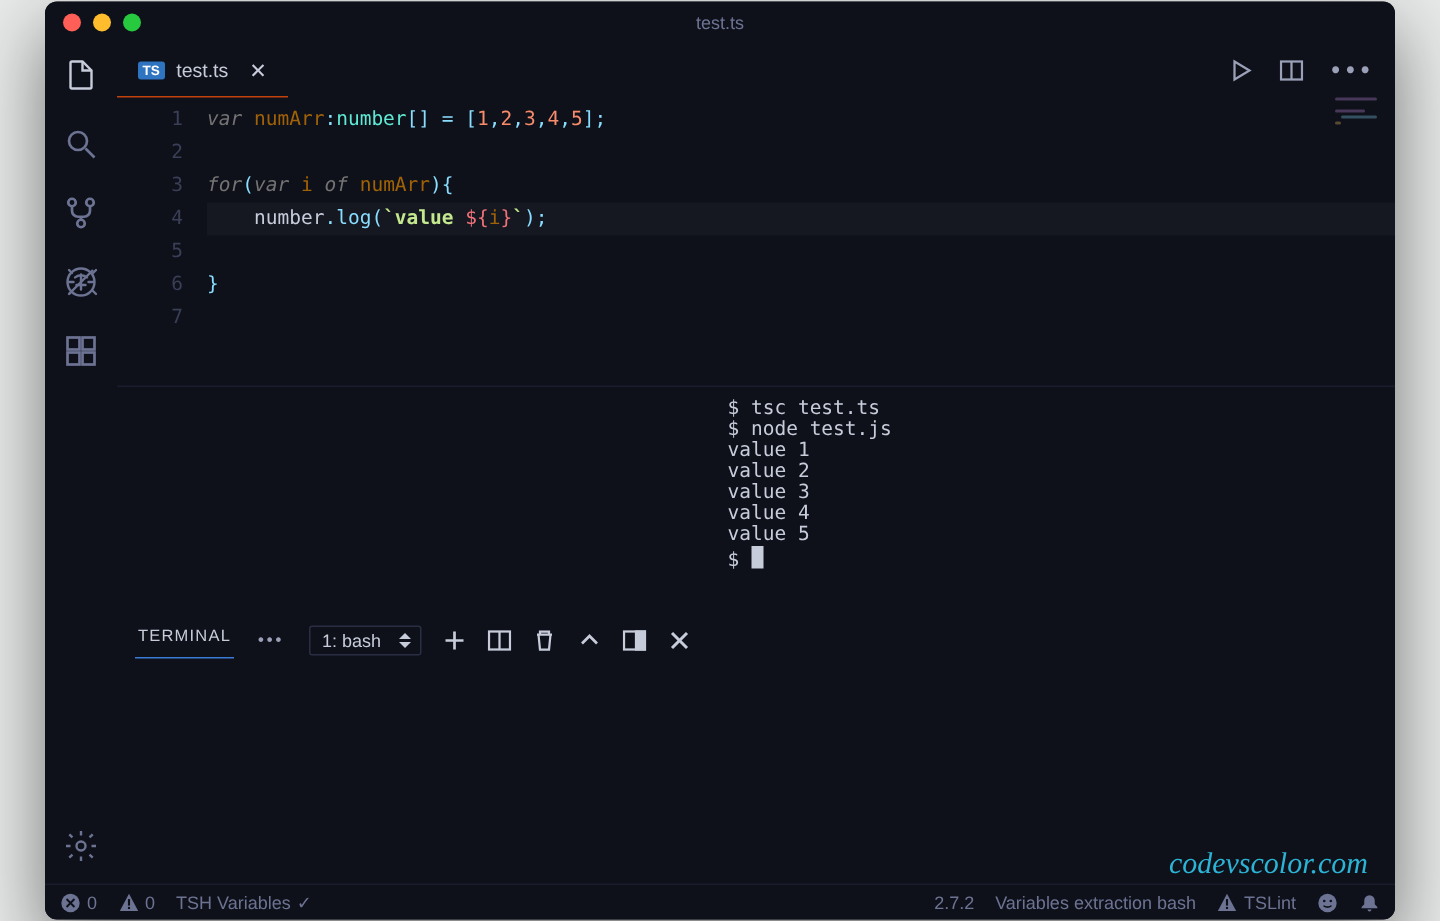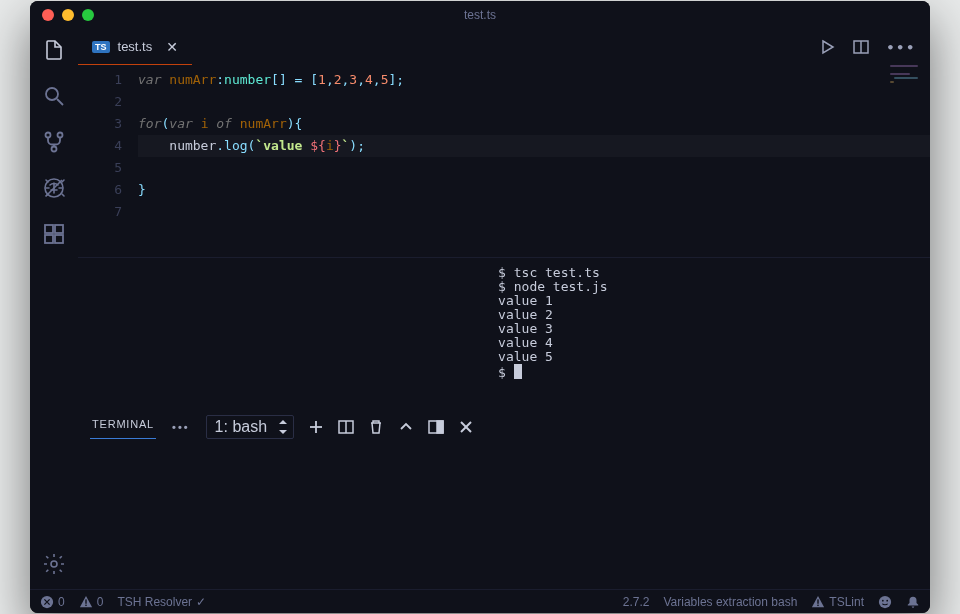--- a/index.html
+++ b/index.html
@@ -127,21 +127,21 @@
   }
   .panel-more { color:#9aa0b8; cursor:pointer; letter-spacing:2px; font-weight:bold;}
   .panel-right {
     margin-left: auto; display: flex; align-items: center; gap: 14px;
     color: #c7ccdb;
   }
   .term-select {
     background: #0f111a; color: #c7ccdb;
     border: 1px solid #2a2e45;
     padding: 2px 26px 2px 8px;
-    font-size: 16px;
+    font-size: 12px;
     font-family: -apple-system, sans-serif;
     position: relative;
     border-radius: 2px;
     cursor:pointer;
   }
   .term-select::after {
     content: "";
     position: absolute; right: 6px; top: 4px;
     width: 0; height: 0;
     border-left: 4px solid transparent;
@@ -343,20 +343,21 @@
           </div>
         </div>
         <div class="terminal"><span>$ tsc test.ts</span>
 <span>$ node test.js</span>
 <span>value 1</span>
 <span>value 2</span>
 <span>value 3</span>
 <span>value 4</span>
 <span>value 5</span>
 <span>$ </span><span class="cursor"></span>
+          <div class="watermark">codevscolor.com</div>
         </div>
       </div>
 
     </div>
   </div>
 
   <div class="statusbar">
     <div class="sb-item">
       <svg viewBox="0 0 16 16" fill="currentColor">
           <circle cx="8" cy="8" r="7"></circle>
@@ -366,21 +367,21 @@
     </div>
     <div class="sb-item">
       <svg viewBox="0 0 16 16" fill="currentColor">
           <path d="M8 1L1 14h14z"></path>
           <rect x="7.2" y="5" width="1.6" height="5" fill="#0f111a"></rect>
           <rect x="7.2" y="11" width="1.6" height="1.6" fill="#0f111a"></rect>
         </svg>
       <span>0</span>
     </div>
     <div class="sb-item">
-      <span>TSH Resolver</span>
+      <span>TSH Variables</span>
       <span>✓</span>
     </div>
     <div class="spacer"></div>
     <div class="sb-item">
         <span>2.7.2</span>
       </div>
     <div class="sb-item">
         <span>Variables extraction bash</span>
       </div>
     <div class="sb-item">

